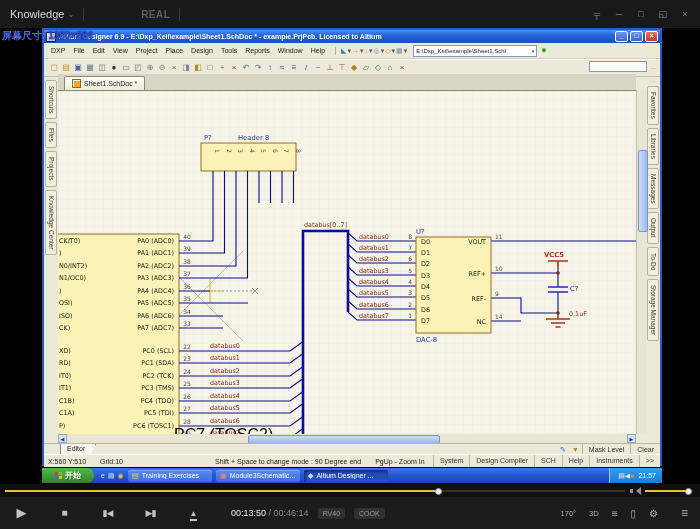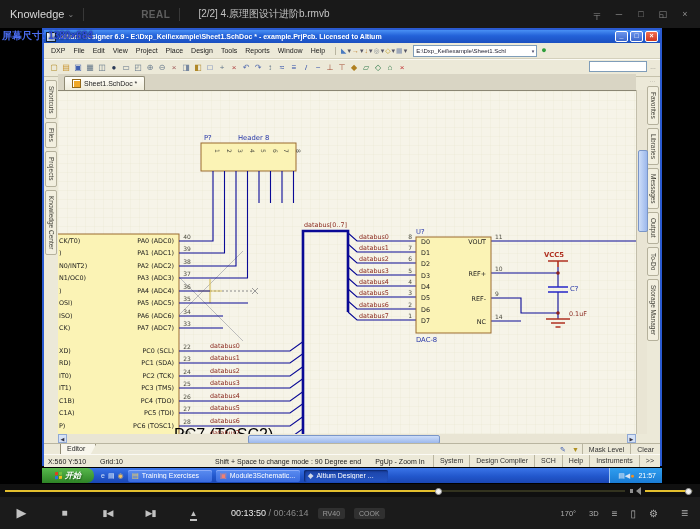--- a/index.html
+++ b/index.html
@@ -77,21 +77,21 @@
   .statusbar{position:absolute;left:0;top:424px;width:616px;height:12px;background:#ece9d8;border-top:1px solid #fbfaf4;
     display:flex;align-items:center;font-size:7px;color:#222;}
   .st-coords{margin-left:4px;} .st-grid{margin-left:14px;}
   .st-mode{margin-left:92px;} .st-zoom{margin-left:14px;}
   .st-panels{margin-left:auto;display:flex;height:100%;}
   .st-panels div{border-left:1px solid #b9b5a0;padding:0 6px;line-height:12px;color:#333;}
   
   .xp-taskbar{position:absolute;left:42px;top:440px;width:620px;height:15px;
     background:linear-gradient(#3a74e8,#2257cc 55%,#1a47b4);display:flex;align-items:center;color:#fff;font-size:7.5px;}
   .xp-start{height:15px;width:52px;background:linear-gradient(#57b84c,#2e8426);border-radius:0 7px 7px 0;
-    display:flex;align-items:center;justify-content:center;gap:3px;font-weight:bold;font-style:italic;font-size:8px;
+    display:flex;align-items:center;justify-content:center;gap:3px;font-weight:bold;font-size:8px;
     text-shadow:1px 1px 1px #14421080;flex:none;}
   .flag{width:7px;height:7px;display:grid;grid-template-columns:3px 3px;grid-gap:1px;transform:skewY(-6deg);}
   .flag i{display:block;}
   .xp-ql{display:flex;gap:3px;margin-left:7px;flex:none;}
   .xp-ql span{font-size:7px;line-height:15px;}
   .task{display:flex;align-items:center;gap:3px;width:84px;height:12px;margin-left:4px;border-radius:2px;
     background:linear-gradient(#5a8cf0,#3a6ce0);box-shadow:inset 0 1px 0 #88aaf8;padding:0 4px;box-sizing:border-box;
     white-space:nowrap;overflow:hidden;flex:none;}
   .task.active{background:linear-gradient(#1c44a8,#2354c4);box-shadow:inset 1px 1px 2px #0a2466;}
   .task .tlabel{overflow:hidden;text-overflow:ellipsis;font-size:7px;}
@@ -134,21 +134,20 @@
 </style>
 </head>
 <body>
 
 <div class="pp-titlebar">
   <span class="pp-brand">Knowledge</span>
   <span class="pp-chev">⌄</span>
   <span class="pp-div"></span>
   <span class="pp-real">REAL</span>
   <span class="pp-div"></span>
-  <span class="pp-title">[2/2] 4.原理图设计进阶b.rmvb</span>
   <div class="pp-winbtns">
 
   <span>╤</span>
       <span>─</span>
       <span>□</span>
       <span>◱</span>
       <span>×</span>
     </div>
 </div>
 

